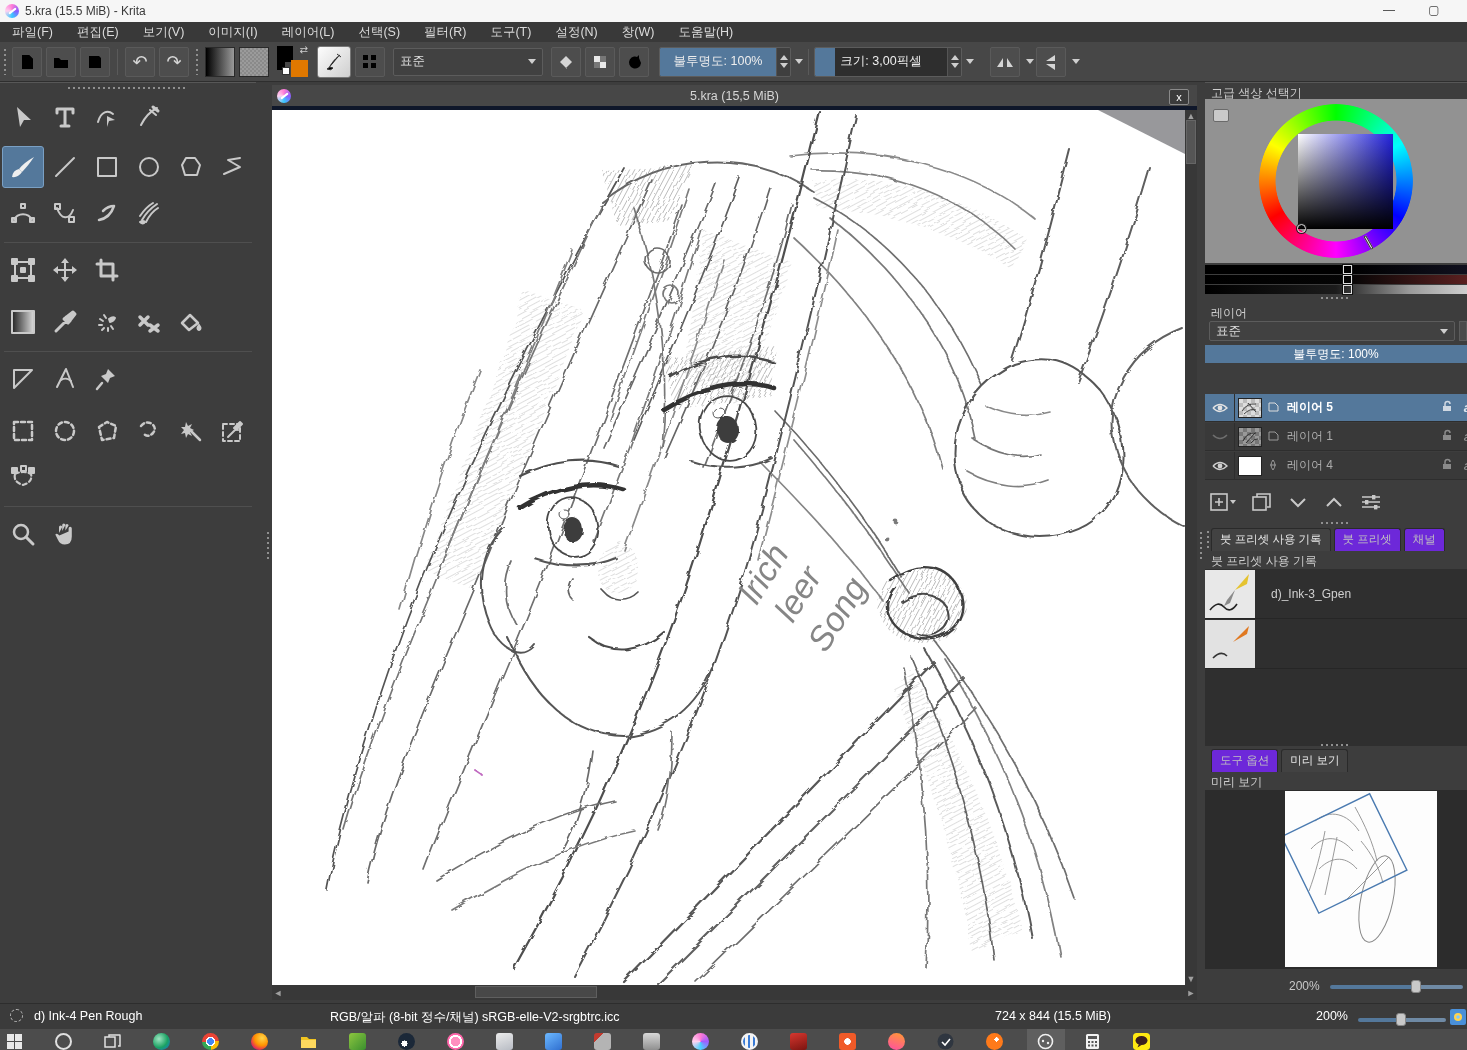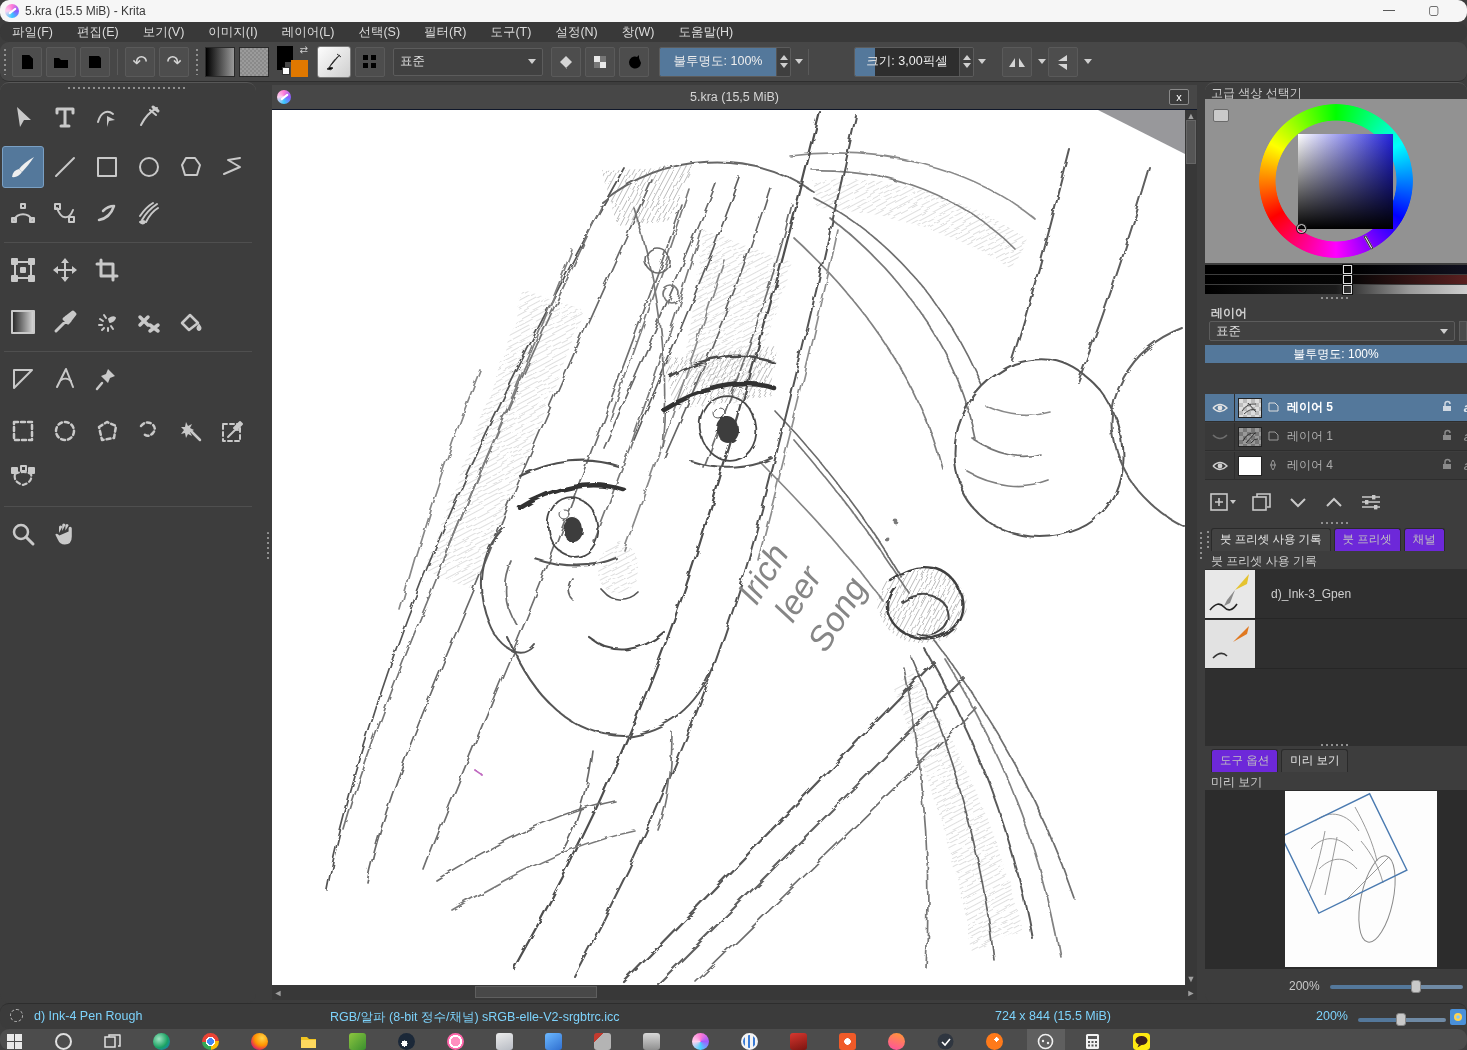--- a/index.html
+++ b/index.html
@@ -1,18 +1,18 @@
 <!DOCTYPE html>
 <html><head>
 <meta charset="utf-8">
 <style>
   html,body{margin:0;padding:0;background:#222;}
   *{box-sizing:border-box;font-family:"Liberation Sans","DejaVu Sans",sans-serif;}
   .app{position:relative;width:1467px;height:1050px;background:#3d3d3d;overflow:hidden;}
-  .abs{position:absolute;border-radius:9px;}
+  .abs{position:absolute;}
 
   
   .titlebar{left:0;top:0;width:1467px;height:22px;background:#f6f6f6;color:#3a3a3a;font-size:12px;display:flex;align-items:center;}
   .titlebar .tx{margin-left:6px;}
   .winbtn{position:absolute;top:3px;width:28px;height:16px;color:#444;font-size:12px;text-align:center;line-height:15px;}
   .kritalogo{width:14px;height:14px;border-radius:50%;margin-left:5px;background:conic-gradient(#ff7bd5,#8a5cff,#39c8ff,#ffd3f0,#ff7bd5);position:relative;}
   .kritalogo:after{content:"";position:absolute;left:3px;top:6px;width:9px;height:2px;background:#fff;transform:rotate(-38deg);border-radius:2px;}
   .menubar{left:0;top:22px;width:1467px;height:20px;background:#393939;display:flex;align-items:center;color:#dcdcdc;font-size:12.5px;}
   .menubar span{padding:0 12px;}
 
@@ -46,21 +46,21 @@
   
   .toolbox{left:0;top:82px;width:256px;height:921px;background:#3d3d3d;border-top:1px solid #575757;}
   .trow{display:flex;padding-left:2px;}
   .ticon{width:42px;height:42px;display:flex;align-items:center;justify-content:center;border-radius:3px;}
   .ticon.sel{background:#54789b;border:1px solid #7aa0c4;}
   .ticon svg{stroke:#c9c9c9;fill:none;stroke-width:2;stroke-linecap:round;stroke-linejoin:round;}
   .hr{height:1px;background:#4f4f4f;margin:2px 4px;}
 
   
   .subwin{left:272px;top:85px;width:925px;height:915px;background:#474747;}
-  .subtitle{position:absolute;left:0;top:0;width:925px;height:25px;background:#474747;border-bottom:1px solid #0f172a;display:flex;align-items:center;color:#d6d6d6;font-size:12.5px;}
+  .subtitle{position:absolute;left:0;top:0;width:925px;height:25px;background:#474747;border-bottom:4px solid #0f172a;display:flex;align-items:center;color:#d6d6d6;font-size:12.5px;}
   .subtitle .tx{position:absolute;left:0;right:0;text-align:center;}
   .closebtn{position:absolute;right:8px;top:4px;width:20px;height:16px;background:#3b3b3b;border:1px solid #8a8a8a;border-radius:2px;color:#fff;font-size:11px;line-height:14px;text-align:center;}
   .canvas{position:absolute;left:0;top:25px;width:913px;height:875px;background:#fff;overflow:hidden;}
   .vscroll{position:absolute;left:913px;top:25px;width:12px;height:875px;background:#383838;}
   .vthumb{position:absolute;left:1px;top:10px;width:10px;height:44px;background:#555;border:1px solid #666;}
   .hscroll{position:absolute;left:0;top:900px;width:925px;height:15px;background:#383838;display:flex;align-items:center;}
   .hthumb{position:absolute;left:203px;top:1px;width:122px;height:12px;background:#484848;border:1px solid #5f5f5f;}
   .sarrow{color:#9f9f9f;font-size:9px;width:12px;text-align:center;}
 
   
@@ -92,21 +92,21 @@
   .prow{height:50px;display:flex;align-items:center;color:#d0d0d0;font-size:12px;border-bottom:1px solid #262626;}
   .prow.sel{background:#54789b;color:#fff;}
   .pthumb{width:50px;height:48px;margin-right:16px;flex:none;}
   .pvbox{position:absolute;left:0;width:262px;height:179px;background:#2c2c2c;}
   .zoomrow{position:absolute;left:0;width:262px;height:20px;color:#c9c9c9;font-size:12px;}
   .ztrack{position:absolute;top:8px;height:4px;background:#54789b;border-radius:2px;}
   .zrest{position:absolute;top:8px;height:4px;background:#6f8aa5;border-radius:2px;}
   .zthumb{position:absolute;top:3px;width:10px;height:13px;background:#c9c9c9;border:1px solid #888;border-radius:3px;}
 
   
-  .statusbar{left:0;top:1003px;width:1467px;height:26px;background:#3b3b3b;border-top:1px solid #2d2d2d;color:#7dd3fc;font-size:12.5px;}
+  .statusbar{left:0;top:1003px;width:1467px;height:26px;background:#3b3b3b;border-top:1px solid #2d2d2d;color:#ffffff;font-size:12.5px;}
   .statusbar span{position:absolute;top:5px;}
   .brushdot{position:absolute;left:10px;top:6px;width:13px;height:13px;border:1px dashed #b5b5b5;border-radius:50%;}
   .taskbar{left:0;top:1029px;width:1467px;height:21px;background:#4c4c4c;}
   .tk{position:absolute;top:4px;width:17px;height:17px;border-radius:3px;}
   .tk.circle{border-radius:50%;}
   .activebg{position:absolute;left:1027px;top:0;width:38px;height:21px;background:#5f5f5f;}
 </style>
 </head>
 <body>
 
@@ -212,21 +212,21 @@
         </div>
       <div class="spin">
           <span class="up"></span>
           <span class="dn"></span>
         </div>
     </div>
     <div class="mini-caret">
         <span class="caret"></span>
       </div>
     <div class="tsep"></div>
-    <div class="slider" style="width:120px;margin-left:40px;">
+    <div class="slider" style="width:148px;">
       <div class="body">
           <div class="fill" style="width:20px;"></div>
           <span class="lbl">크기:  3,00픽셀</span>
         </div>
       <div class="spin">
           <span class="up"></span>
           <span class="dn"></span>
         </div>
     </div>
     <div class="mini-caret">
@@ -629,21 +629,21 @@
         <span class="smark"></span>
       </div>
     <div class="strip" style="top:192px;background:linear-gradient(90deg,#000 0%,#050505 55%,#5a2020 100%);">
         <span class="smark"></span>
       </div>
     <div class="strip" style="top:202px;background:linear-gradient(90deg,#000 0%,#1c1c1c 50%,#9a9a9a 78%,#cfcfcf 100%);">
         <span class="smark"></span>
       </div>
     <div class="dots-h" style="position:absolute;left:116px;top:213px;width:30px;"></div>
 
-    <div class="phead" style="position:absolute;top:220px;font-weight:bold;">레이어</div>
+    <div class="phead" style="position:absolute;top:220px;">레이어</div>
     <div class="dd" style="position:absolute;left:4px;top:238px;width:246px;height:20px;">
       <span>표준</span>
       <span class="caret"></span>
     </div>
     <div style="position:absolute;left:254px;top:238px;width:8px;height:20px;background:#4a4a4a;border:1px solid #5c5c5c;"></div>
     <div class="opbar" style="top:262px;">
       <span>불투명도:  100%</span>
     </div>
 
     <div class="lrow sel" style="top:311px;">

